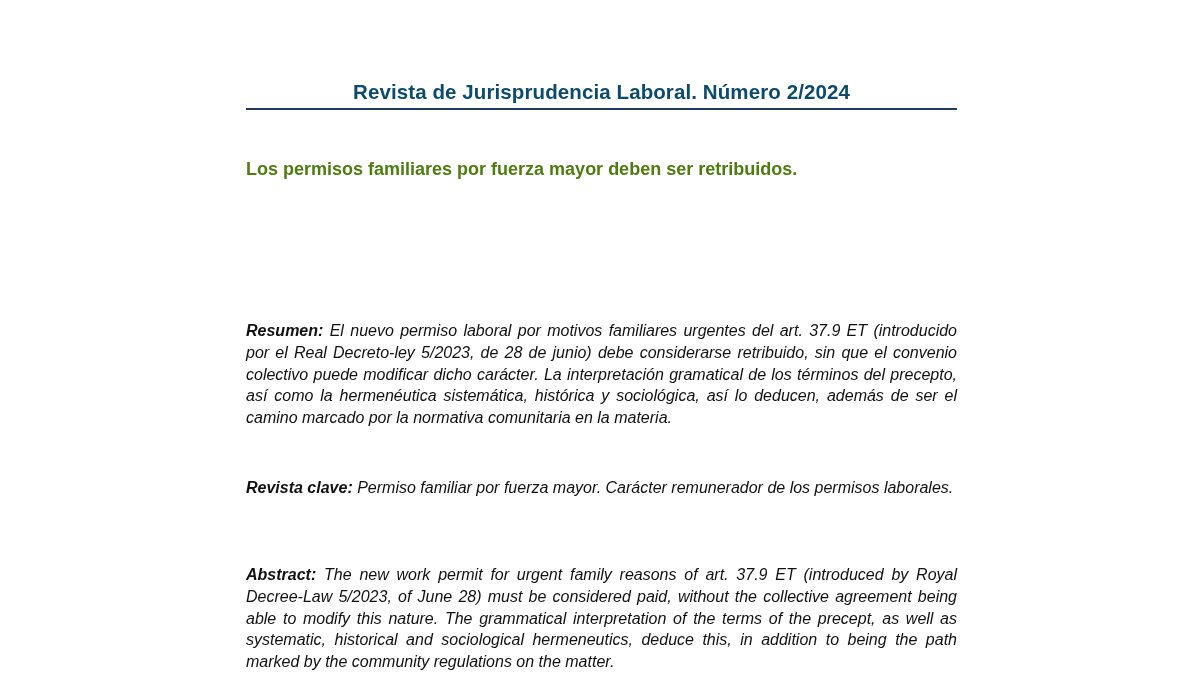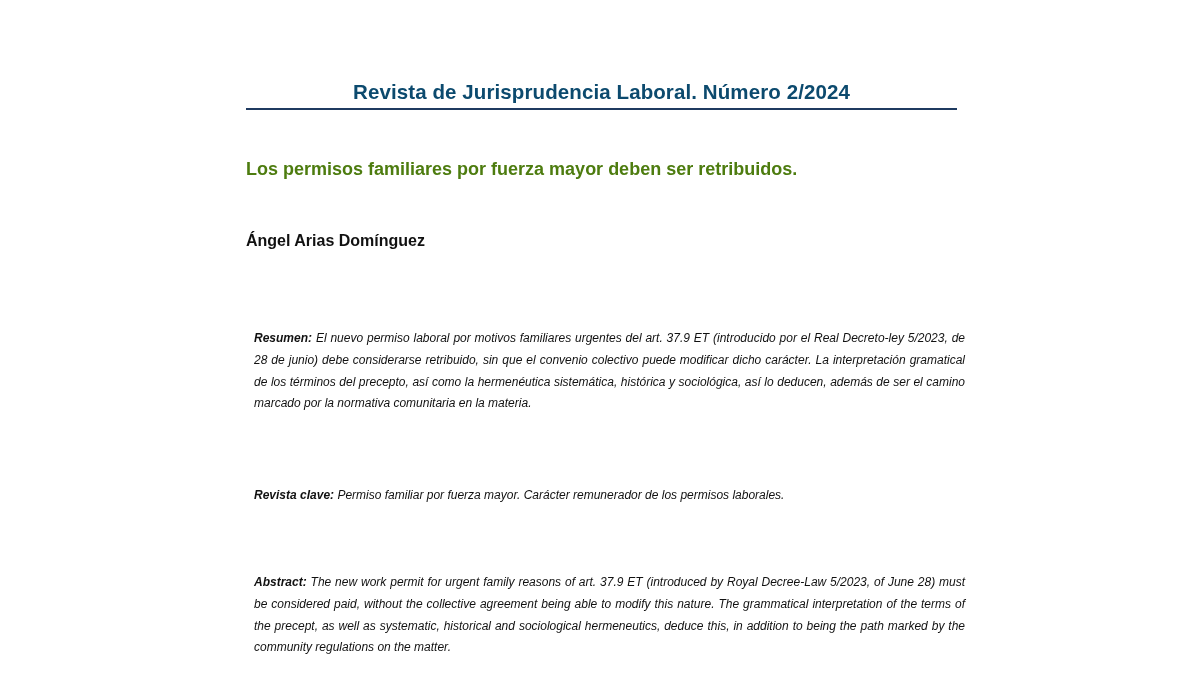--- a/index.html
+++ b/index.html
@@ -65,46 +65,45 @@
     }
     .author-affil {
       font-style: italic;
       text-align: justify;
       display: block;
     }
     .para {
       position: absolute;
       left: 0;
       width: 711px;
-      font-size: 12px;
+      font-size: 16px;
       line-height: 21.8px;
       font-style: italic;
       text-align: justify;
-      margin: 8px;
+      margin: 0;
     }
     .para .label {
       font-weight: bold;
     }
     .resumen { top: 320px; }
     .keywords { top: 477px; }
     .abstract { top: 564px; }
   </style>
 </head>
 <body>
 
 <div class="page">
 
   <div class="journal-header">Revista de Jurisprudencia Laboral. Número 2/2024</div>
 
   <div class="header-rule"></div>
 
   <div class="article-title">Los permisos familiares por fuerza mayor deben ser retribuidos.</div>
 
   <div class="author-block">
-    <span class="author-name">Ángel Arias Domínguez</span>
   </div>
 
   <p class="para resumen"><span class="label">Resumen:</span><span> El nuevo permiso laboral por motivos familiares urgentes del art. 37.9 ET (introducido por el Real Decreto-ley 5/2023, de 28 de junio) debe considerarse retribuido, sin que el convenio colectivo puede modificar dicho carácter. La interpretación gramatical de los términos del precepto, así como la hermenéutica sistemática, histórica y sociológica, así lo deducen, además de ser el camino marcado por la normativa comunitaria en la materia.</span></p>
 
   <p class="para keywords"><span class="label">Revista clave:</span><span> Permiso familiar por fuerza mayor. Carácter remunerador de los permisos laborales.</span></p>
 
   <p class="para abstract"><span class="label">Abstract:</span><span> The new work permit for urgent family reasons of art. 37.9 ET (introduced by Royal Decree-Law 5/2023, of June 28) must be considered paid, without the collective agreement being able to modify this nature. The grammatical interpretation of the terms of the precept, as well as systematic, historical and sociological hermeneutics, deduce this, in addition to being the path marked by the community regulations on the matter.</span></p>
 
 </div>
 

